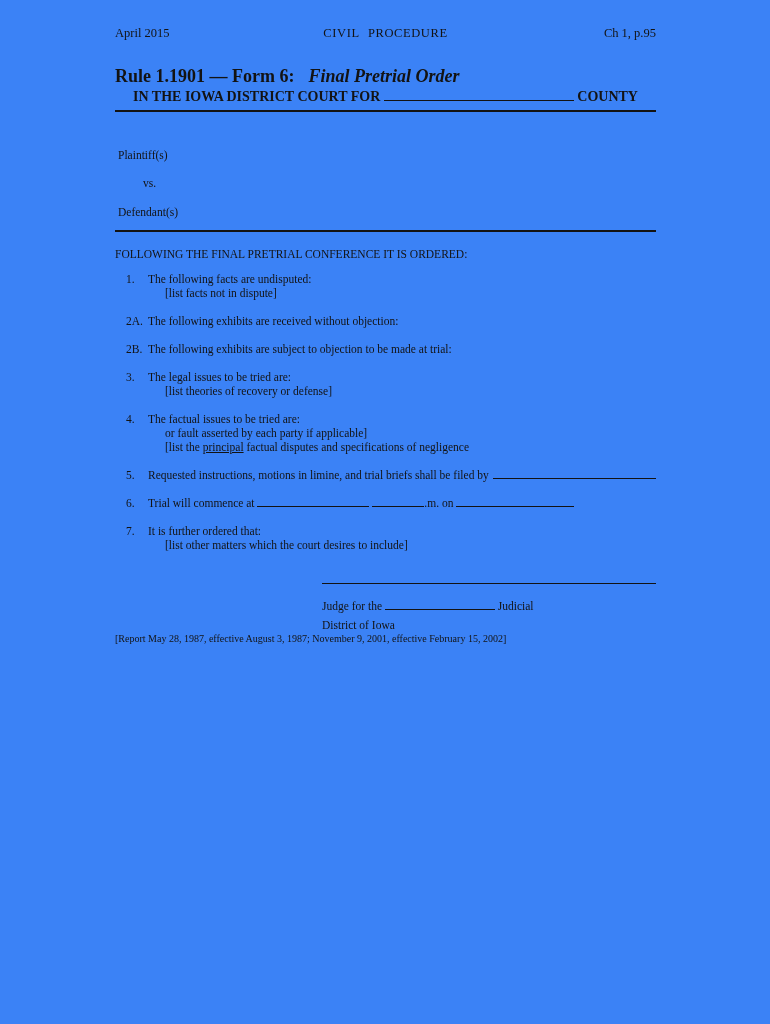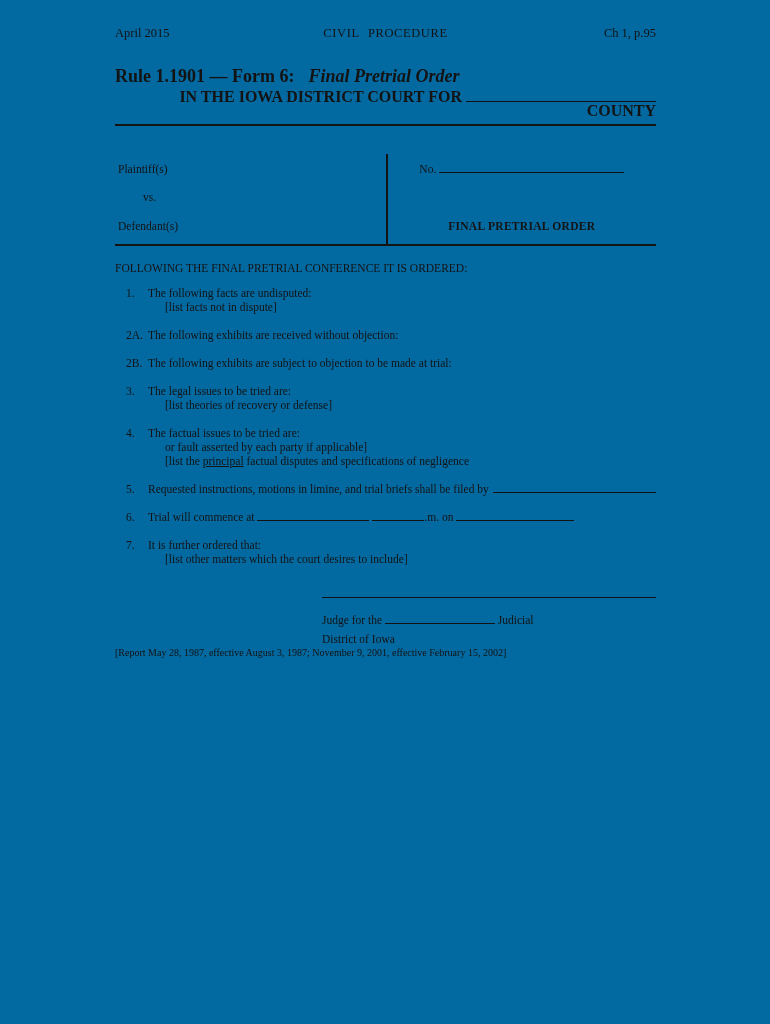--- a/index.html
+++ b/index.html
@@ -1,21 +1,21 @@
 <!DOCTYPE html>
 <html><head>
 <meta charset="utf-8">
 <style>
   html, body { margin: 0; padding: 0; background: #ffffff; }
   .page {
     position: relative;
     width: 770px;
     height: 1024px;
     box-sizing: border-box;
-    background: #0369a1;
+    background: #3b82f6;
     color: #131313;
     font-family: "Liberation Serif", "DejaVu Serif", serif;
     font-size: 11.5px;
     line-height: 14px;
     padding: 26px 114px 0 115px;
     overflow: hidden;
   }
   .nowrap { white-space: nowrap; }
 
   
@@ -25,21 +25,21 @@
     font-size: 12.5px;
   }
   .hdr .h-center { text-align: center; letter-spacing: 0.6px; word-spacing: 5px; }
   .hdr .h-right { text-align: right; }
 
   
   .rule-title { margin-top: 29px; font-size: 18px; font-weight: bold; }
   .rule-title .form-name { font-style: italic; margin-left: 14px; }
 
   
-  .court-line { margin-top: 7px; text-align: right; font-weight: bold; font-size: 16px; }
+  .court-line { margin-top: 7px; text-align: center; font-weight: bold; font-size: 14px; }
 
   
   .blank {
     display: inline-block;
     border-bottom: 1px solid #131313;
     height: 10px;
     vertical-align: baseline;
   }
   .w190 { width: 190px; }
   .w185 { width: 185px; }
@@ -106,27 +106,20 @@
     <span class="blank w190"></span>
     <span>COUNTY</span>
   </div>
 
   <div class="caption-box">
     <div class="cell cell-left">
       <div class="plaintiff-line">Plaintiff(s)</div>
       <div class="vs-line">vs.</div>
       <div class="defendant-line">Defendant(s)</div>
     </div>
-    <div class="cell cell-right">
-      <div class="no-line">
-        <span>No.</span>
-        <span class="blank w185"></span>
-      </div>
-      <div class="order-title">FINAL PRETRIAL ORDER</div>
-    </div>
   </div>
 
   <div class="intro">FOLLOWING THE FINAL PRETRIAL CONFERENCE IT IS ORDERED:</div>
 
   <div class="items">
 
     <div class="item">
       <div><span class="num">1.</span><span>The following facts are undisputed:</span></div>
       <div class="bracket">[list facts not in dispute]</div>
     </div>

